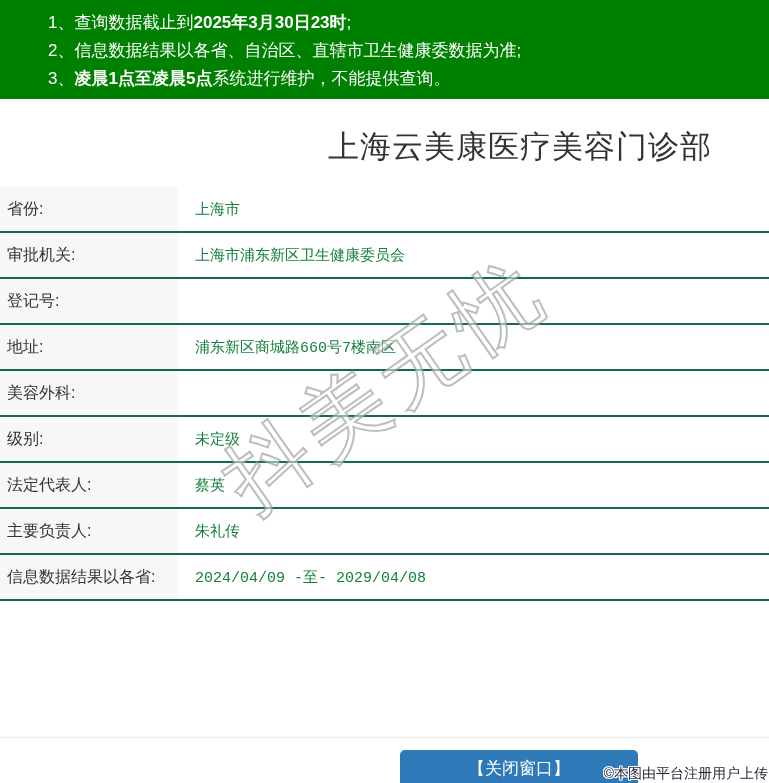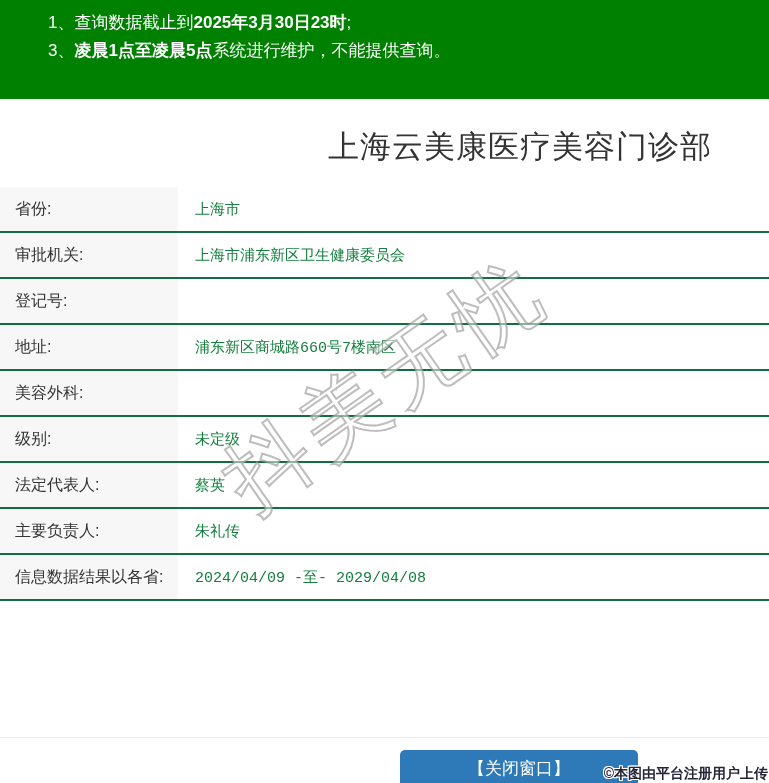--- a/index.html
+++ b/index.html
@@ -62,21 +62,21 @@
     box-sizing: border-box;
     border-bottom: 2px solid #116e41;
   }
   .cell-label {
     width: 178px;
     flex: 0 0 178px;
     background: #f7f7f7;
     display: flex;
     align-items: center;
     box-sizing: border-box;
-    padding-left: 15px;
+    padding-left: 7px;
     font-size: 16px;
     color: #333333;
   }
   .cell-value {
     display: flex;
     align-items: center;
     box-sizing: border-box;
     padding-left: 17px;
     font-size: 15px;
     color: #15803d;
@@ -122,35 +122,36 @@
     font-family: "Liberation Sans", "DejaVu Sans", sans-serif;
     text-align: center;
     line-height: 32px;
     cursor: pointer;
   }
   .copyright {
     position: absolute;
     right: 1px;
     bottom: 0px;
     font-size: 14px;
-    font-weight: bold;
+    font-weight: normal;
     color: #26263a;
     white-space: nowrap;
     text-shadow:
       -1px -1px 0 #fff, 1px -1px 0 #fff, -1px 1px 0 #fff, 1px 1px 0 #fff,
       -1px 0 0 #fff, 1px 0 0 #fff, 0 -1px 0 #fff, 0 1px 0 #fff;
   }
 </style>
 </head>
 <body>
 
 <div id="screen">
 
   <div class="banner">
     <div class="banner-line"><span>1、查询数据截止到</span><b>2025年3月30日23时</b><span>;</span></div>
+    <div class="banner-line"><span>2、信息数据结果以各省、自治区、直辖市卫生健康委数据为准;</span><b></b><span></span></div>
     <div class="banner-line"><span>3、</span><b>凌晨1点至凌晨5点</b><span>系统进行维护，不能提供查询。</span></div>
   </div>
 
   <div class="content">
 
     <div class="page-title">上海云美康医疗美容门诊部</div>
 
     <div class="info-table">
       <div class="row">
         <div class="cell-label">省份:</div>

